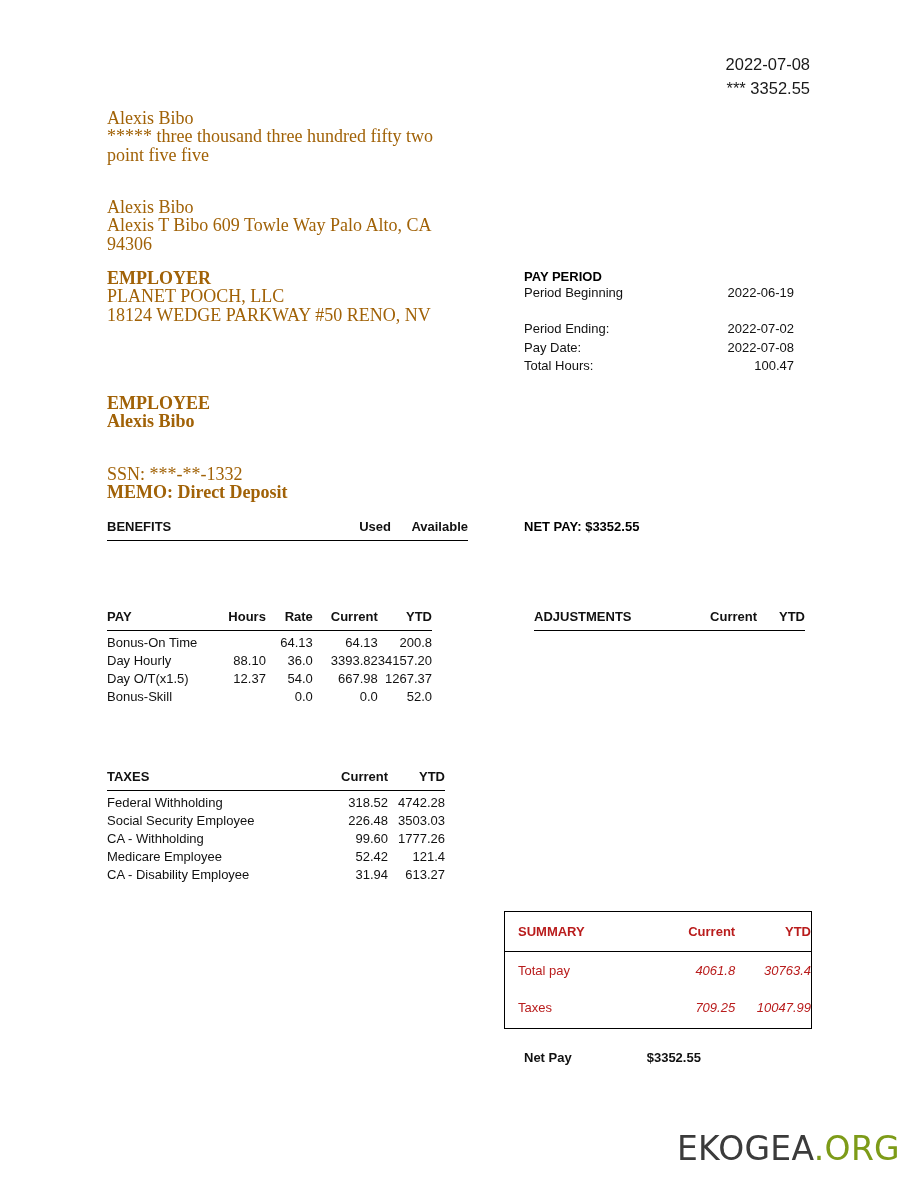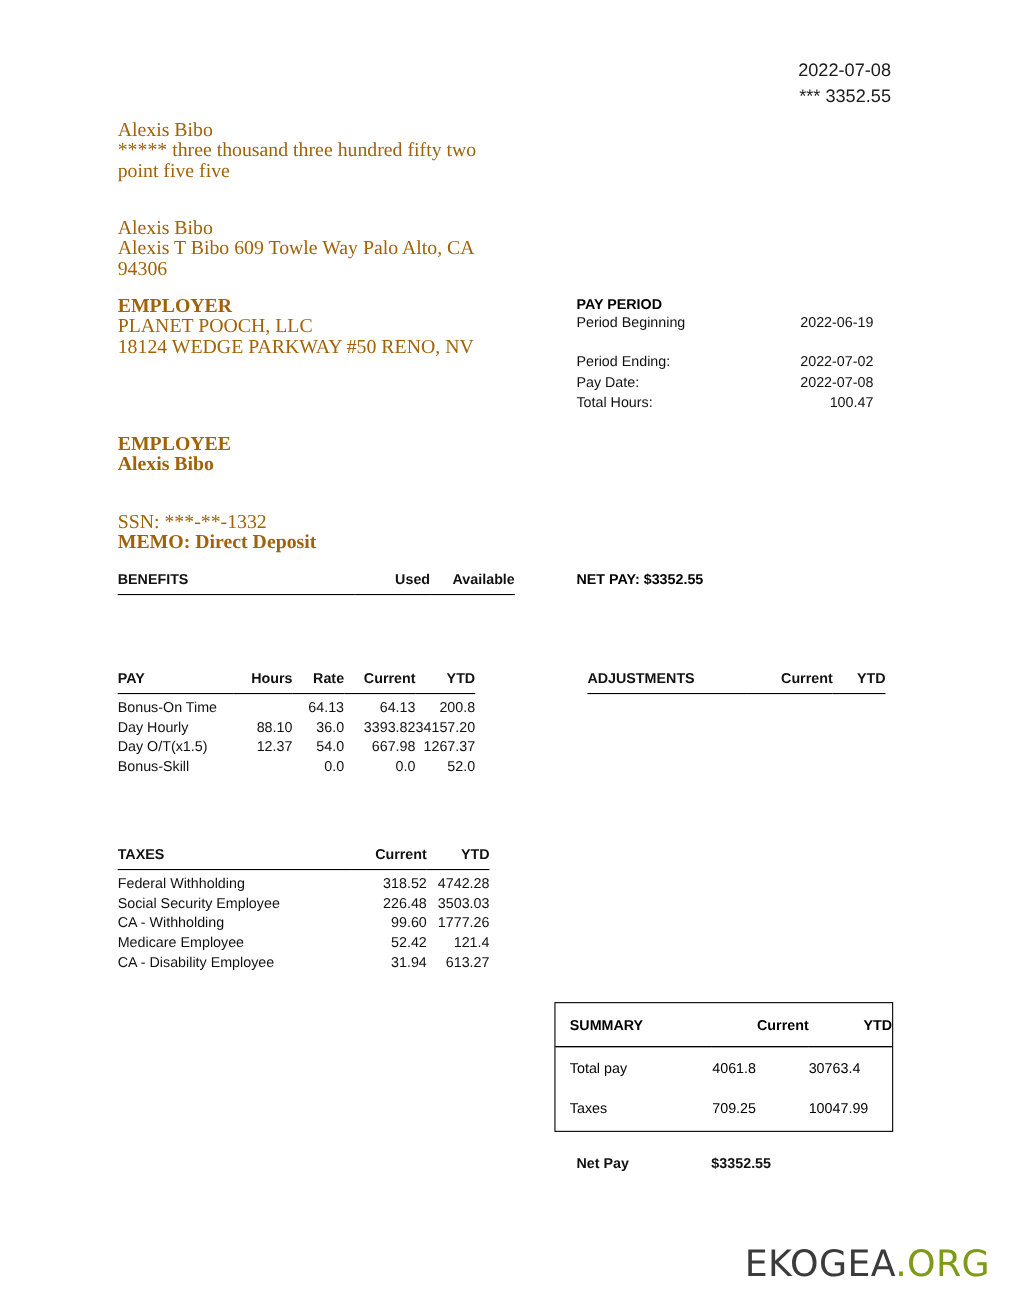--- a/index.html
+++ b/index.html
@@ -68,35 +68,35 @@
   .kv { font-size: 13px; line-height: 18.4px; color: #111111; }
   .kv .row { display: flex; }
   .kv .k { width: 190px; }
   .kv .v { width: 80px; text-align: right; }
   .kv .gap { height: 18px; }
 
   
   .sumbox {
     border: 1.6px solid #000000;
     font-size: 13px;
-    color: #000000;
+    color: #b91c1c;
     box-sizing: border-box;
   }
   .sumbox table { border-collapse: collapse; width: 100%; }
   .sumbox th {
     font-weight: bold;
     padding: 12px 0 12px 0;
     white-space: nowrap;
   }
   .sumbox th.lead { text-align: left; padding-left: 13px; }
   .sumbox th.c { text-align: right; }
   .sumbox tr.head th { border-bottom: 1.6px solid #000000; }
   .sumbox td { padding: 11px 0; white-space: nowrap; }
   .sumbox td.lead { text-align: left; padding-left: 13px; }
-  .sumbox td.c { text-align: left; }
+  .sumbox td.c { text-align: right; font-style: italic; }
 
   
   .netpay { font-size: 13px; font-weight: bold; color: #111111; }
   .netpay .amt { margin-left: 38px; padding-left: 37px; }
 
   
   .watermark {
     font-size: 33px;
     letter-spacing: 0.3px;
     font-family: "DejaVu Sans", sans-serif;

